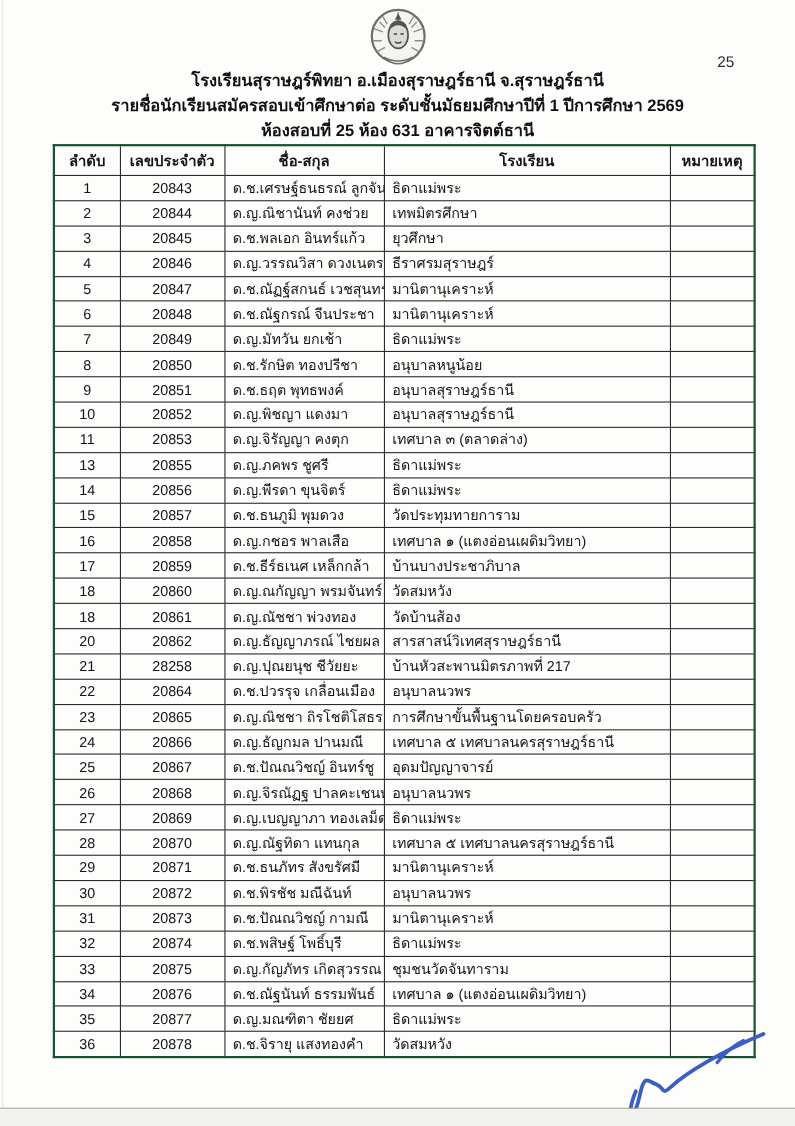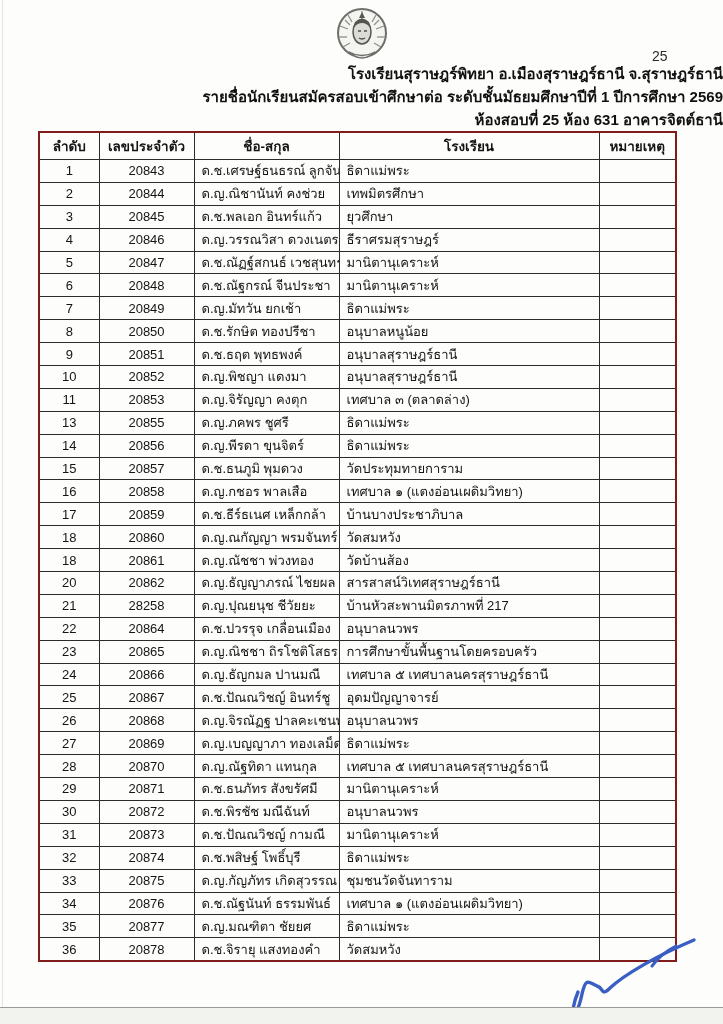--- a/index.html
+++ b/index.html
@@ -11,28 +11,28 @@
   }
   .page{position:absolute;inset:0;background:#fdfdfc;}
   .left-edge{position:absolute;left:2px;top:0;bottom:0;width:1px;background:#e5e5e1;}
   .paper-edge-line{position:absolute;left:0;top:1007px;width:723px;height:1px;background:#9a9a97;}
   .below-edge{position:absolute;left:0;top:1008px;width:723px;height:16px;background:#f2f2ef;}
 
   .logo{position:absolute;left:335px;top:6px;width:54px;height:58px;}
   .pageno{position:absolute;left:652px;top:48px;width:40px;text-align:left;
     font-size:14px;color:#2a2a2a;}
 
-  .titles{position:absolute;left:0;top:62px;width:723px;text-align:right;
+  .titles{position:absolute;left:0;top:62px;width:723px;text-align:center;
     font-weight:bold;color:#101010;}
   .title-line{font-size:15px;line-height:23px;}
 
   table.roster{
-    position:absolute;left:38px;top:131px;width:637px;
+    position:absolute;left:48px;top:131px;width:637px;
     border-collapse:collapse;table-layout:fixed;
-    border:2px solid #7f1d1d;background:transparent;
+    border:2px solid #14532d;background:transparent;
   }
   .roster th,.roster td{
     border:1px solid #2b2b2b;
     padding:0 7px;
     font-size:13px;
     overflow:hidden;white-space:nowrap;
     color:#141414;
   }
   .roster thead th{
     height:26px;font-weight:bold;text-align:center;font-size:13.5px;

